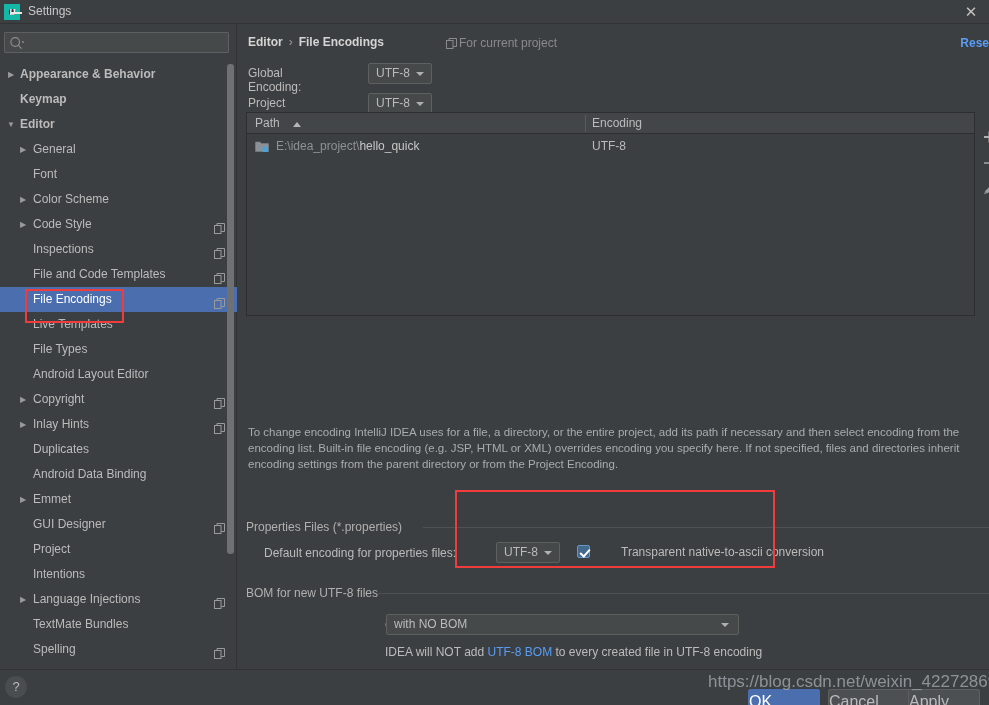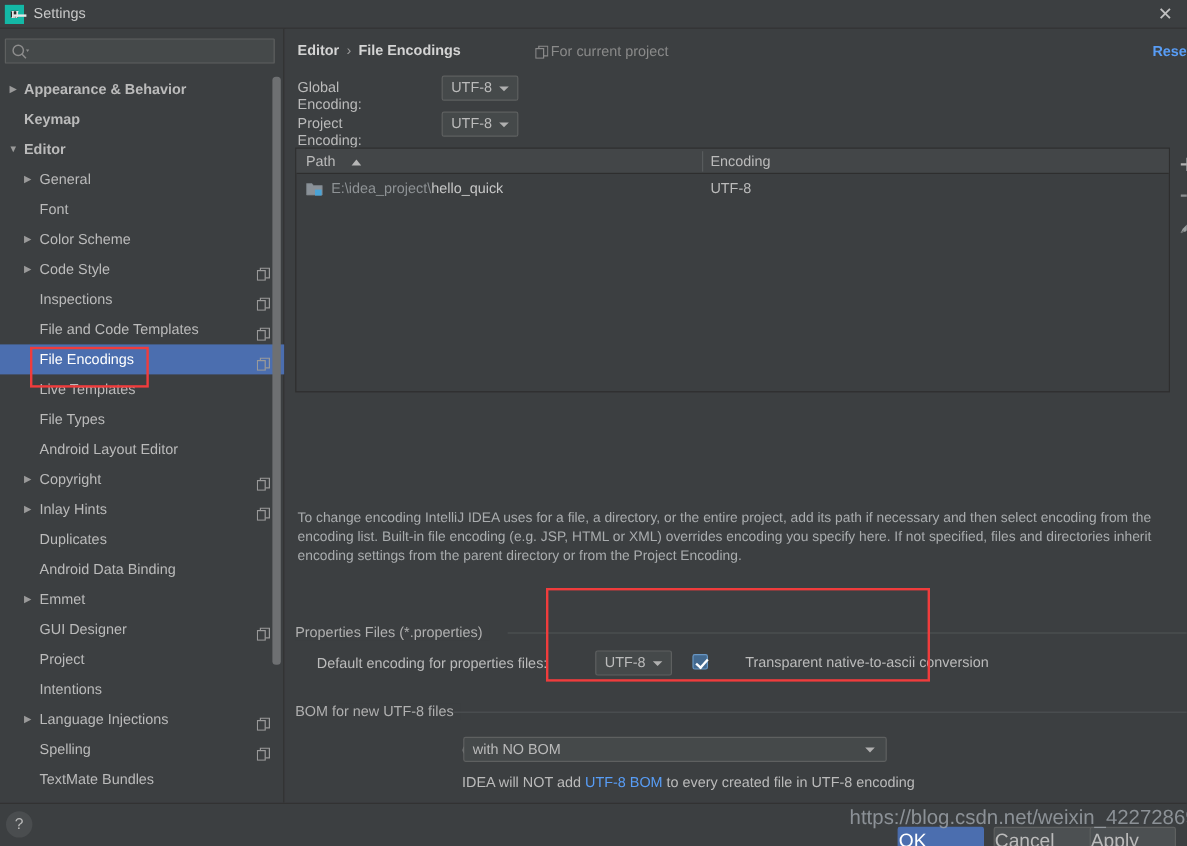--- a/index.html
+++ b/index.html
@@ -120,21 +120,21 @@
     white-space: nowrap;
   }
   .combo .caret {
     position: absolute; top: 8px; width: 0; height: 0;
     border-left: 4px solid transparent; border-right: 4px solid transparent;
     border-top: 4px solid #b0b0b0;
   }
 
   
   #table-area {
-    position: absolute; left: 8px; top: 99px; width: 729px; height: 204px;
+    position: absolute; left: 8px; top: 88px; width: 729px; height: 204px;
     border: 1px solid #2e2e2e; background: #3c3f41;
   }
   #table-head {
     position: absolute; left: 0; top: 0; width: 727px; height: 21px;
     background: #434648; border-bottom: 1px solid #2e2e2e;
   }
   .th { position: absolute; top: 3px; font-size: 12px; color: #bbbbbb; cursor: pointer; }
   #th-path { left: 8px; }
   #th-sort {
     position: absolute; left: 46px; top: 9px; width: 0; height: 0;
@@ -337,28 +337,28 @@
         </div>
         <div class="tree-row d1">
           <span class="arrow">▶</span>
           <span class="label">Language Injections</span>
           <span class="copy-ico"><svg width="11" height="11" viewBox="0 0 11 11">
               <rect x="0.5" y="2.5" width="6.5" height="8" fill="none" stroke="#9a9a9a" stroke-width="1"></rect>
               <path d="M3 2.5 V0.5 H10.5 V8.5 H7.2" fill="none" stroke="#9a9a9a" stroke-width="1"></path>
             </svg></span>
         </div>
         <div class="tree-row d1">
+          <span class="label">TextMate Bundles</span>
+        </div>
+        <div class="tree-row d1">
           <span class="label">Spelling</span>
           <span class="copy-ico"><svg width="11" height="11" viewBox="0 0 11 11">
               <rect x="0.5" y="2.5" width="6.5" height="8" fill="none" stroke="#9a9a9a" stroke-width="1"></rect>
               <path d="M3 2.5 V0.5 H10.5 V8.5 H7.2" fill="none" stroke="#9a9a9a" stroke-width="1"></path>
             </svg></span>
-        </div>
-        <div class="tree-row d1">
-          <span class="label">TextMate Bundles</span>
         </div>
       </div>
     <div id="tree-scroll">
       <div id="tree-thumb"></div>
     </div>
   </div>
 
   <div id="main">
 
     <div id="breadcrumb">

